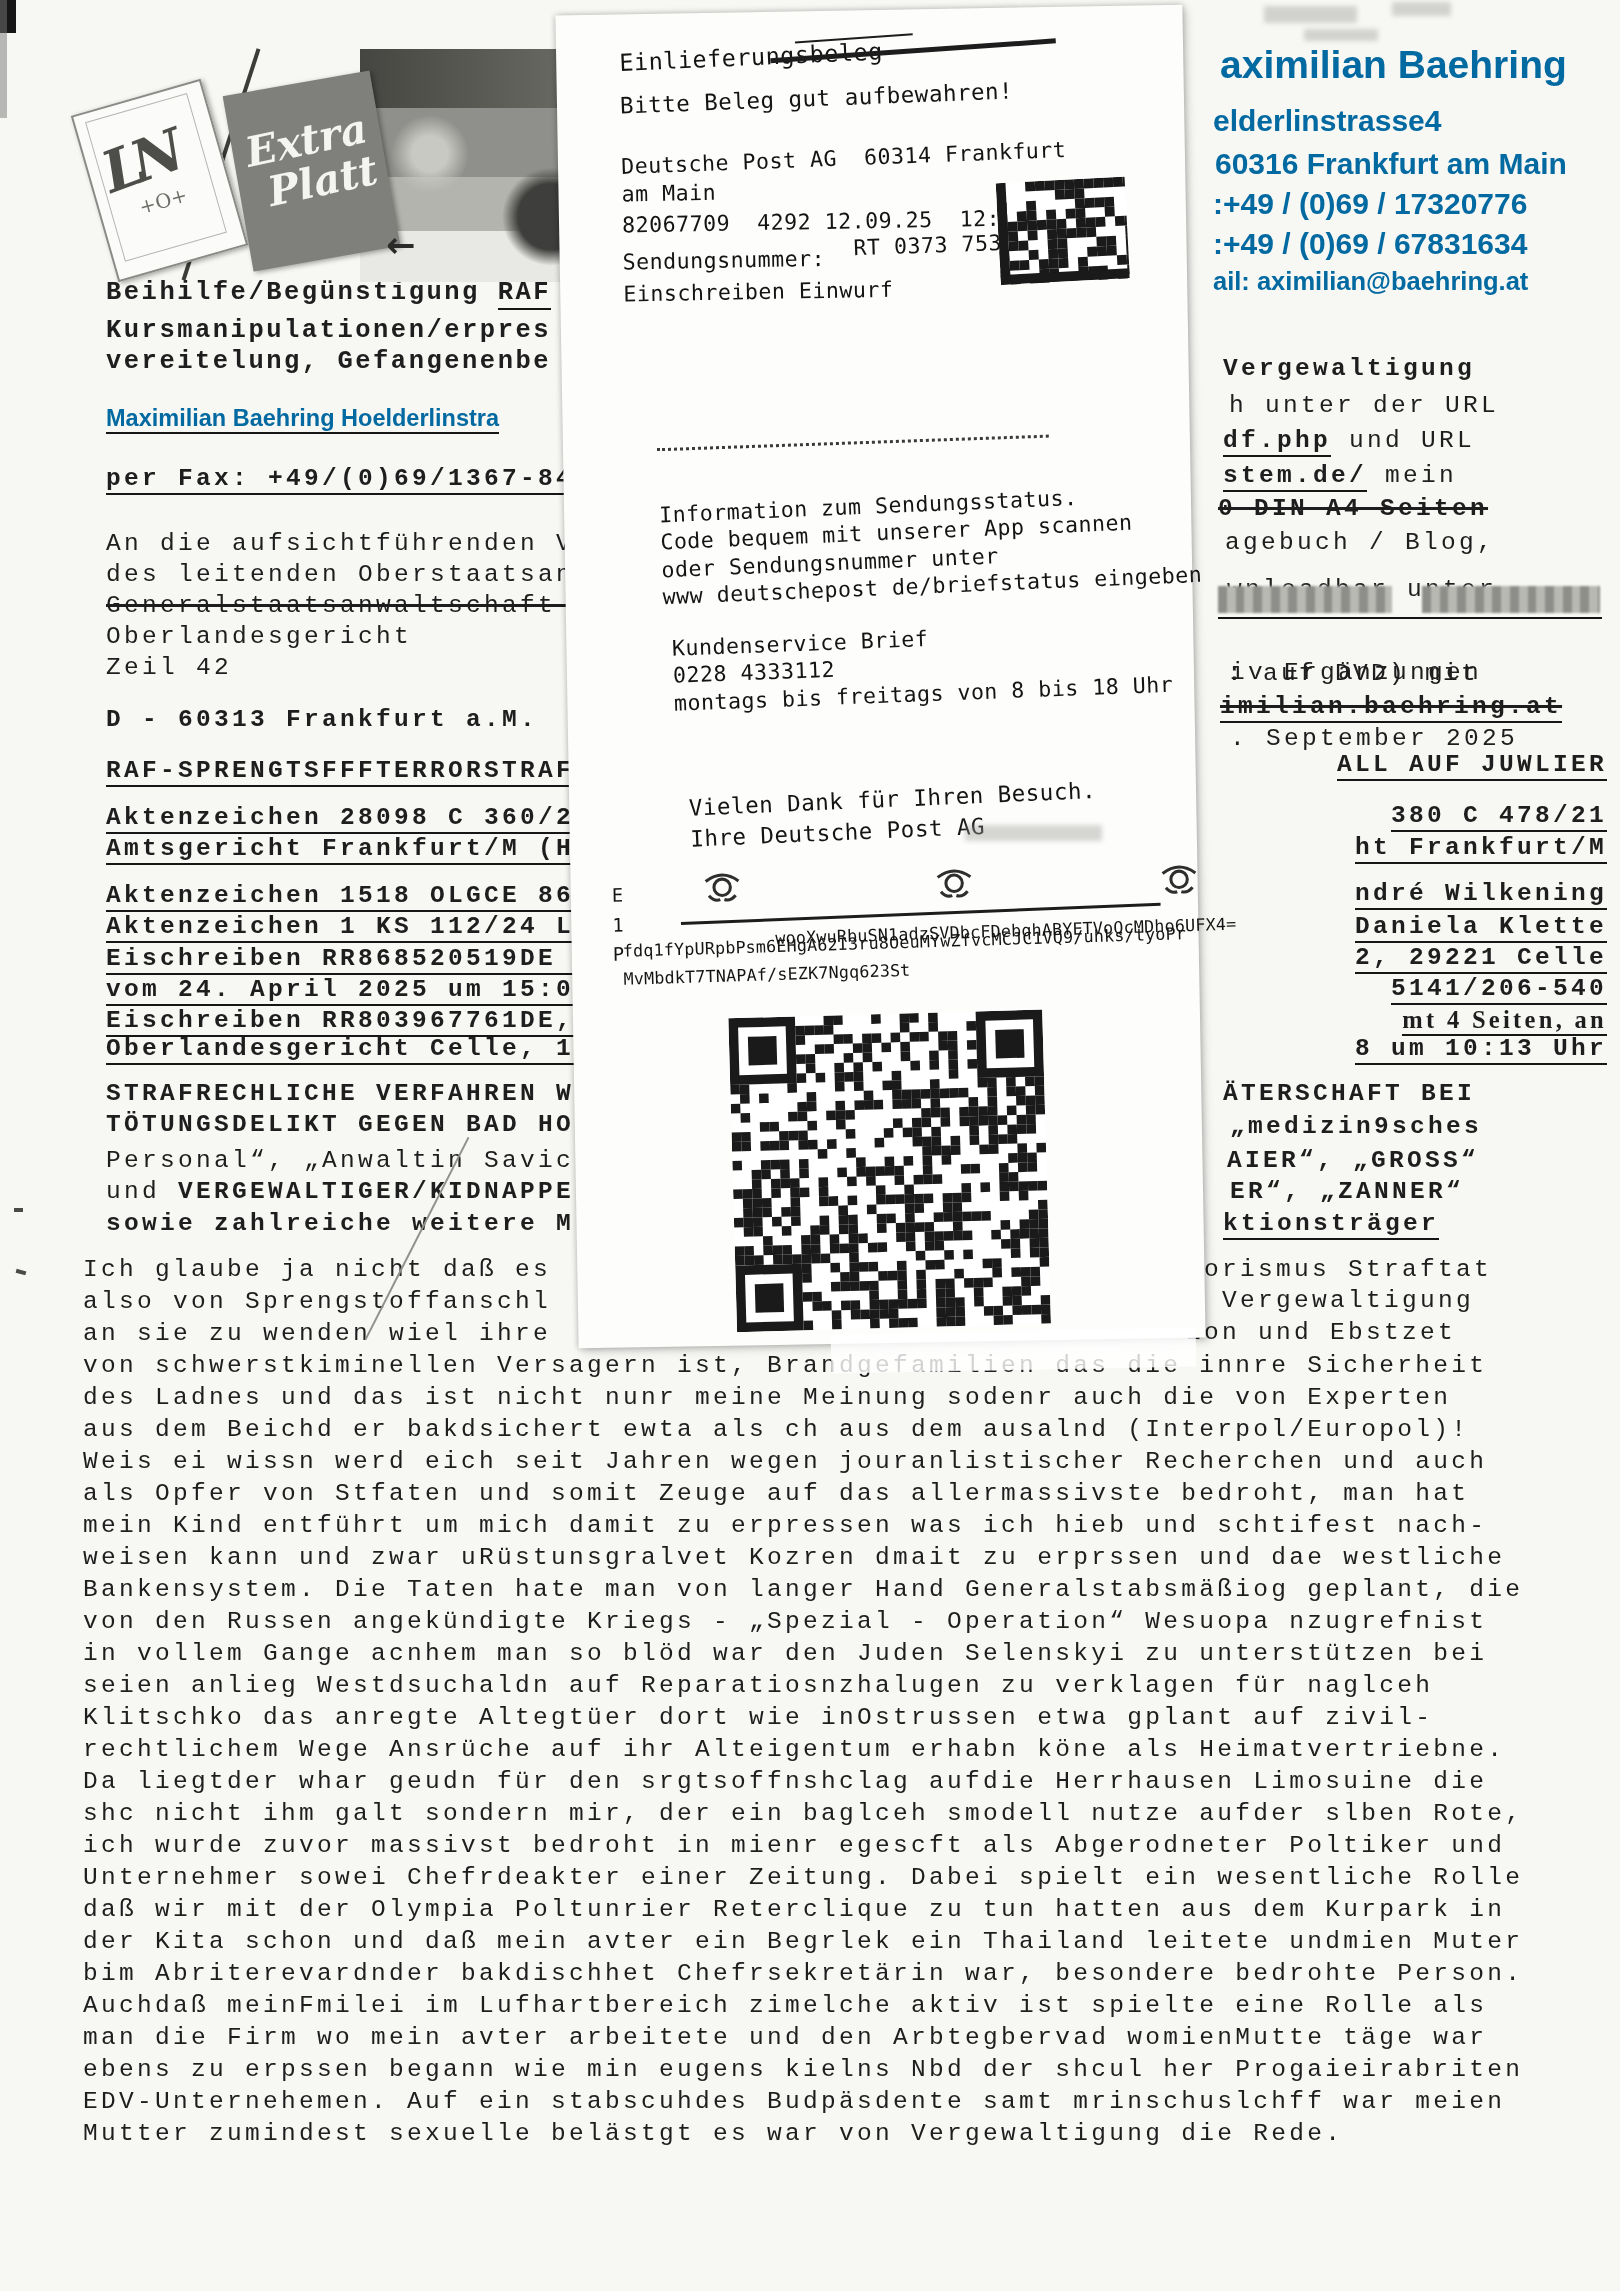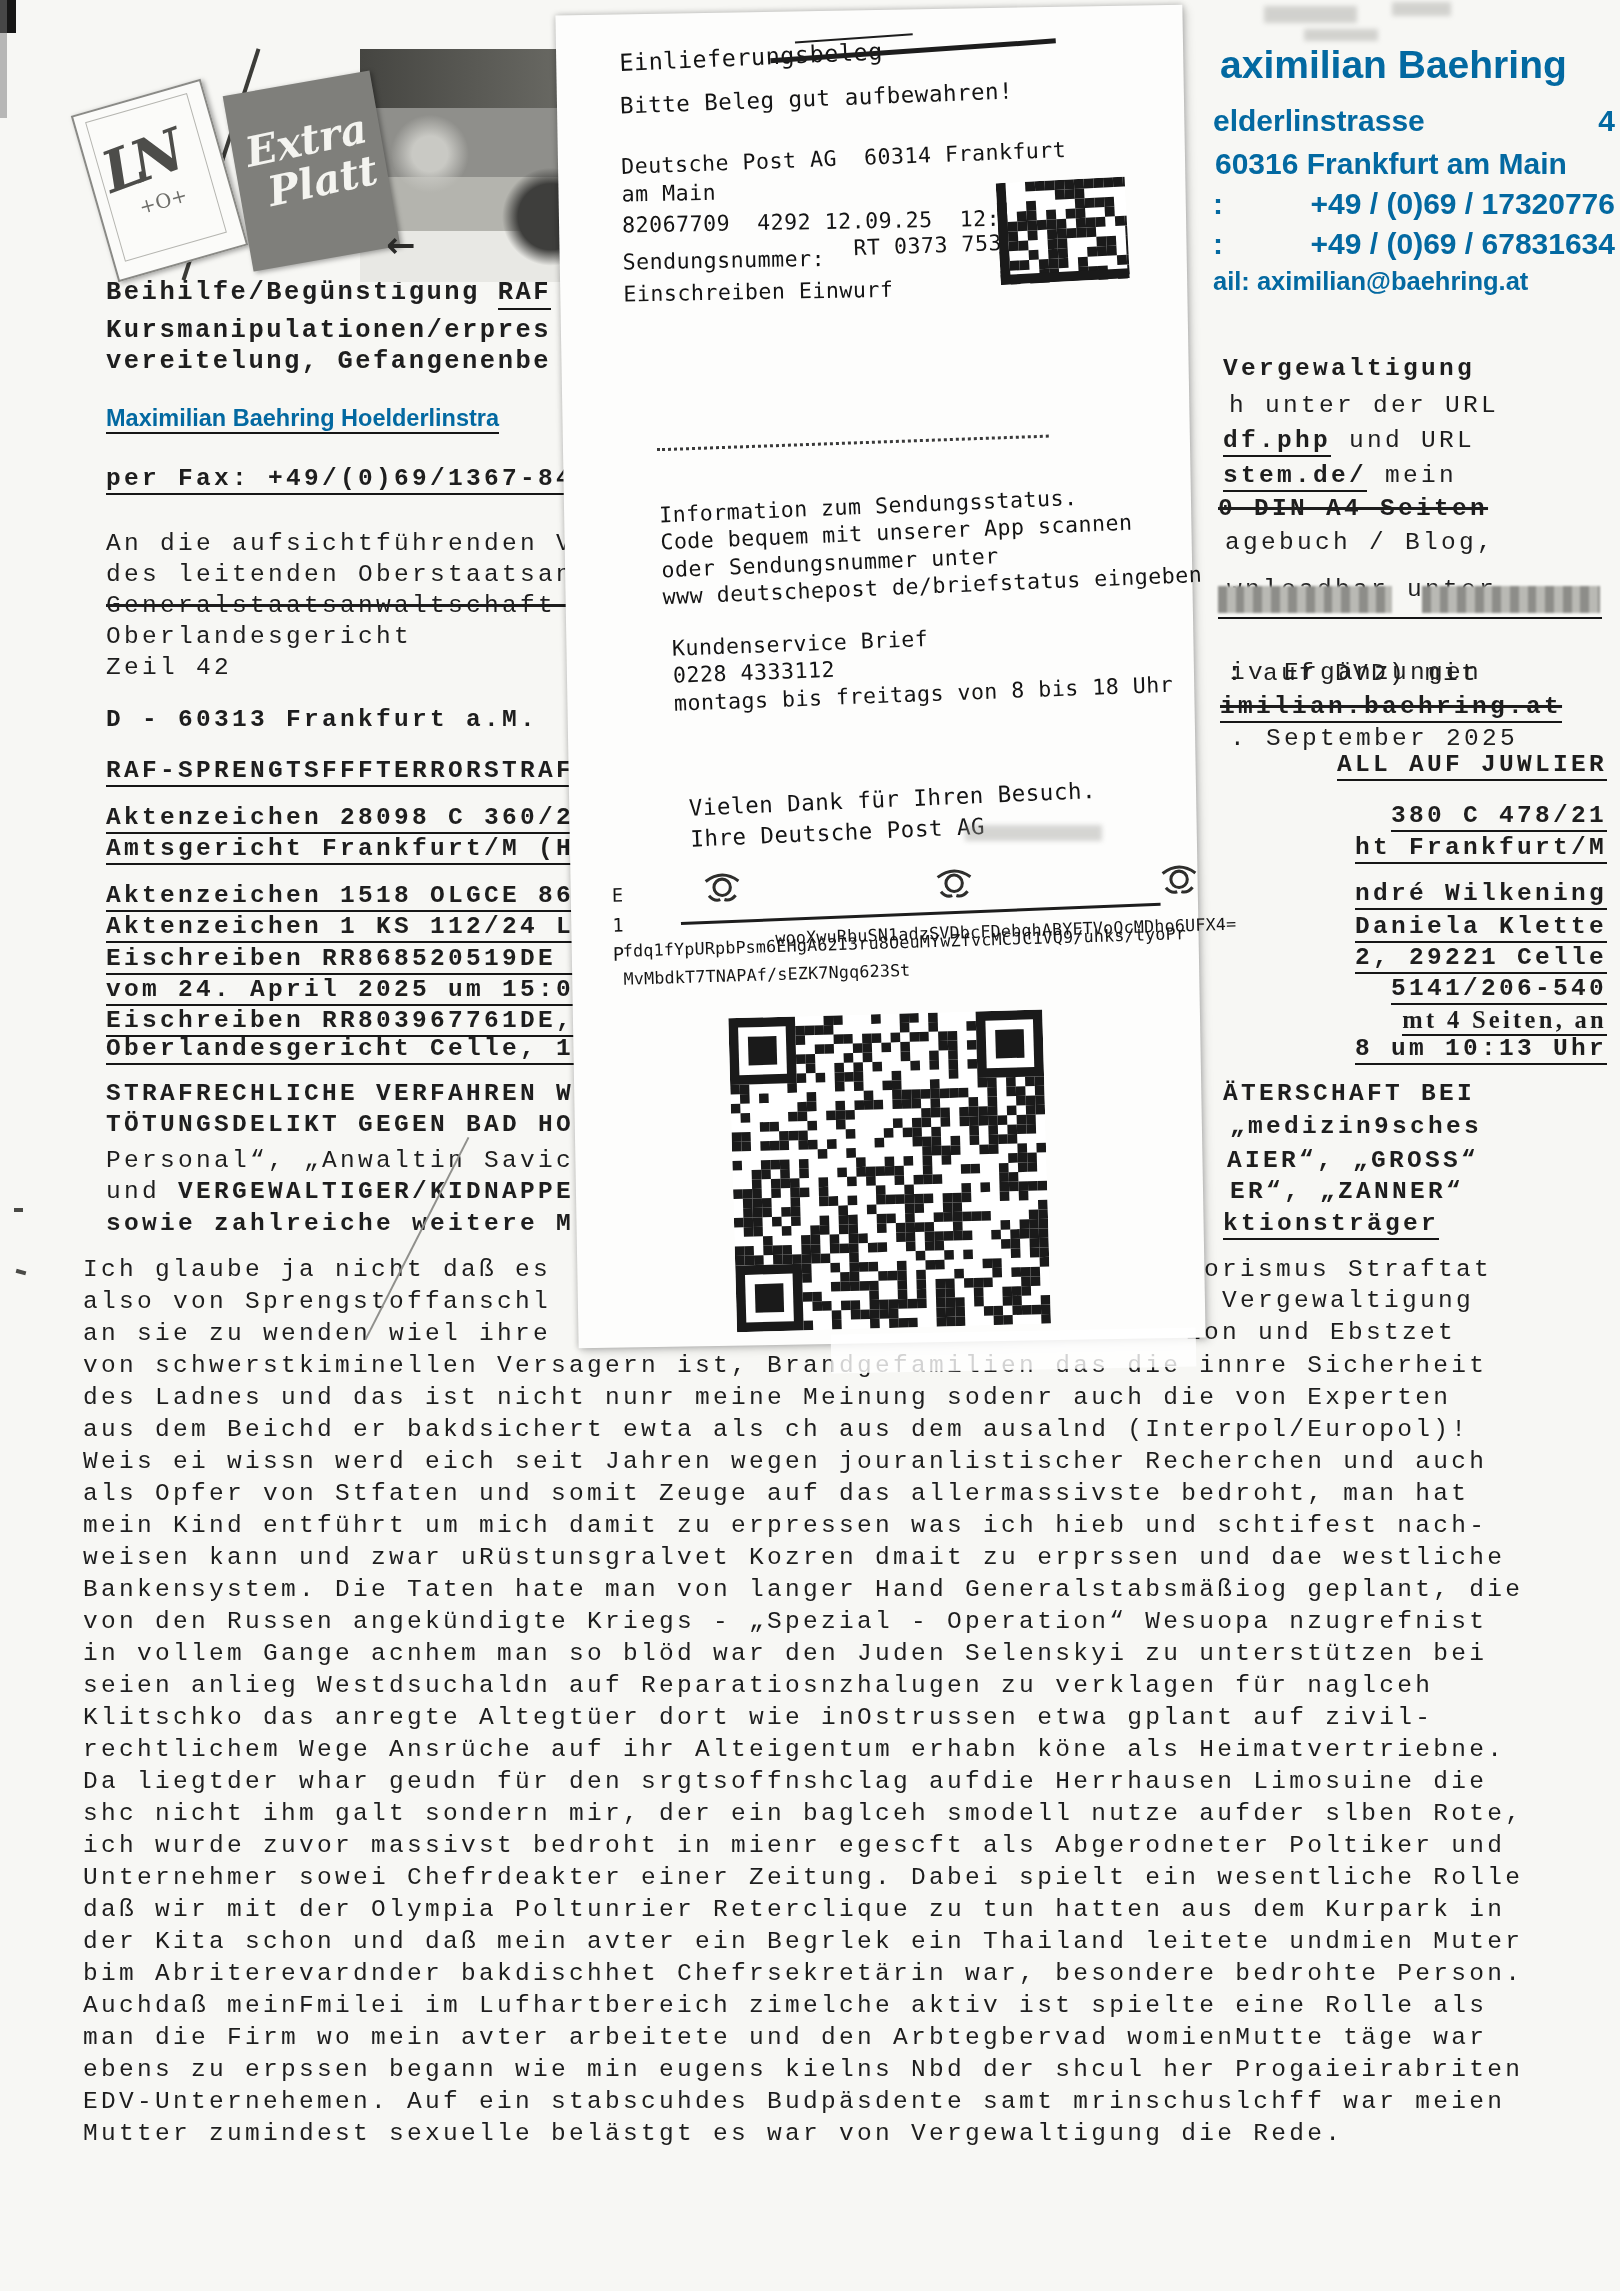--- a/index.html
+++ b/index.html
@@ -17,21 +17,21 @@
   #receipt{left:567px;top:9.8px;width:627px;height:1333px;background:#fdfdfc;z-index:5;
            transform:rotate(-1deg);box-shadow:0 0 6.9px rgba(0,0,0,.28),3.9px 3.9px 9.8px rgba(0,0,0,.14);}
   .rc{font-family:"DejaVu Sans Mono",monospace;color:#141414;font-size:21.6px;letter-spacing:0.5px;white-space:pre;}
   .rc-title{font-size:23.5px;}
   .rc-small{font-size:16.7px;letter-spacing:0.2px;}
   .dotline{border-top:3.9px dotted #3a3a3a;width:392px;}
   .bar{background:#1d1d1d;}
   .ghost{background:rgba(255,255,255,.8);z-index:6;}
   
   .lh{font-family:"Liberation Sans",sans-serif;font-weight:bold;color:#0369a1;}
-  .lh-row{display:flex;justify-content:space-between;font-size:30px;}
+  .lh-row{display:flex;justify-content:flex-start;font-size:30px;}
   
   #photo{left:74px;top:37px;width:510px;height:247px;z-index:2;}
   .lv-card{left:17.6px;top:57px;width:131px;height:169px;background:#fbfbf9;border:2px solid #8a8a86;
            transform:rotate(-16deg);box-shadow:2px 2px 4.9px rgba(0,0,0,.35);}
   .lv-inner{left:9.8px;top:7.8px;width:104px;height:143px;border:1px solid #b5b5b0;}
   .lv-txt{font-family:"DejaVu Serif",serif;font-weight:bold;font-style:italic;font-size:57px;color:#4d4d4a;
           left:13.7px;top:27.4px;transform:rotate(-4deg);letter-spacing:-9.8px;}
   .lv-sub{font-family:"DejaVu Serif",serif;font-size:19.6px;color:#6e6e6a;left:39px;top:94px;}
   .pole{left:145px;top:5.9px;width:3.9px;height:243px;background:#3c3c38;transform:rotate(18deg);}
   .masthead{left:163px;top:45px;width:149px;height:178px;background:#7f7f7b;transform:rotate(-10deg);

